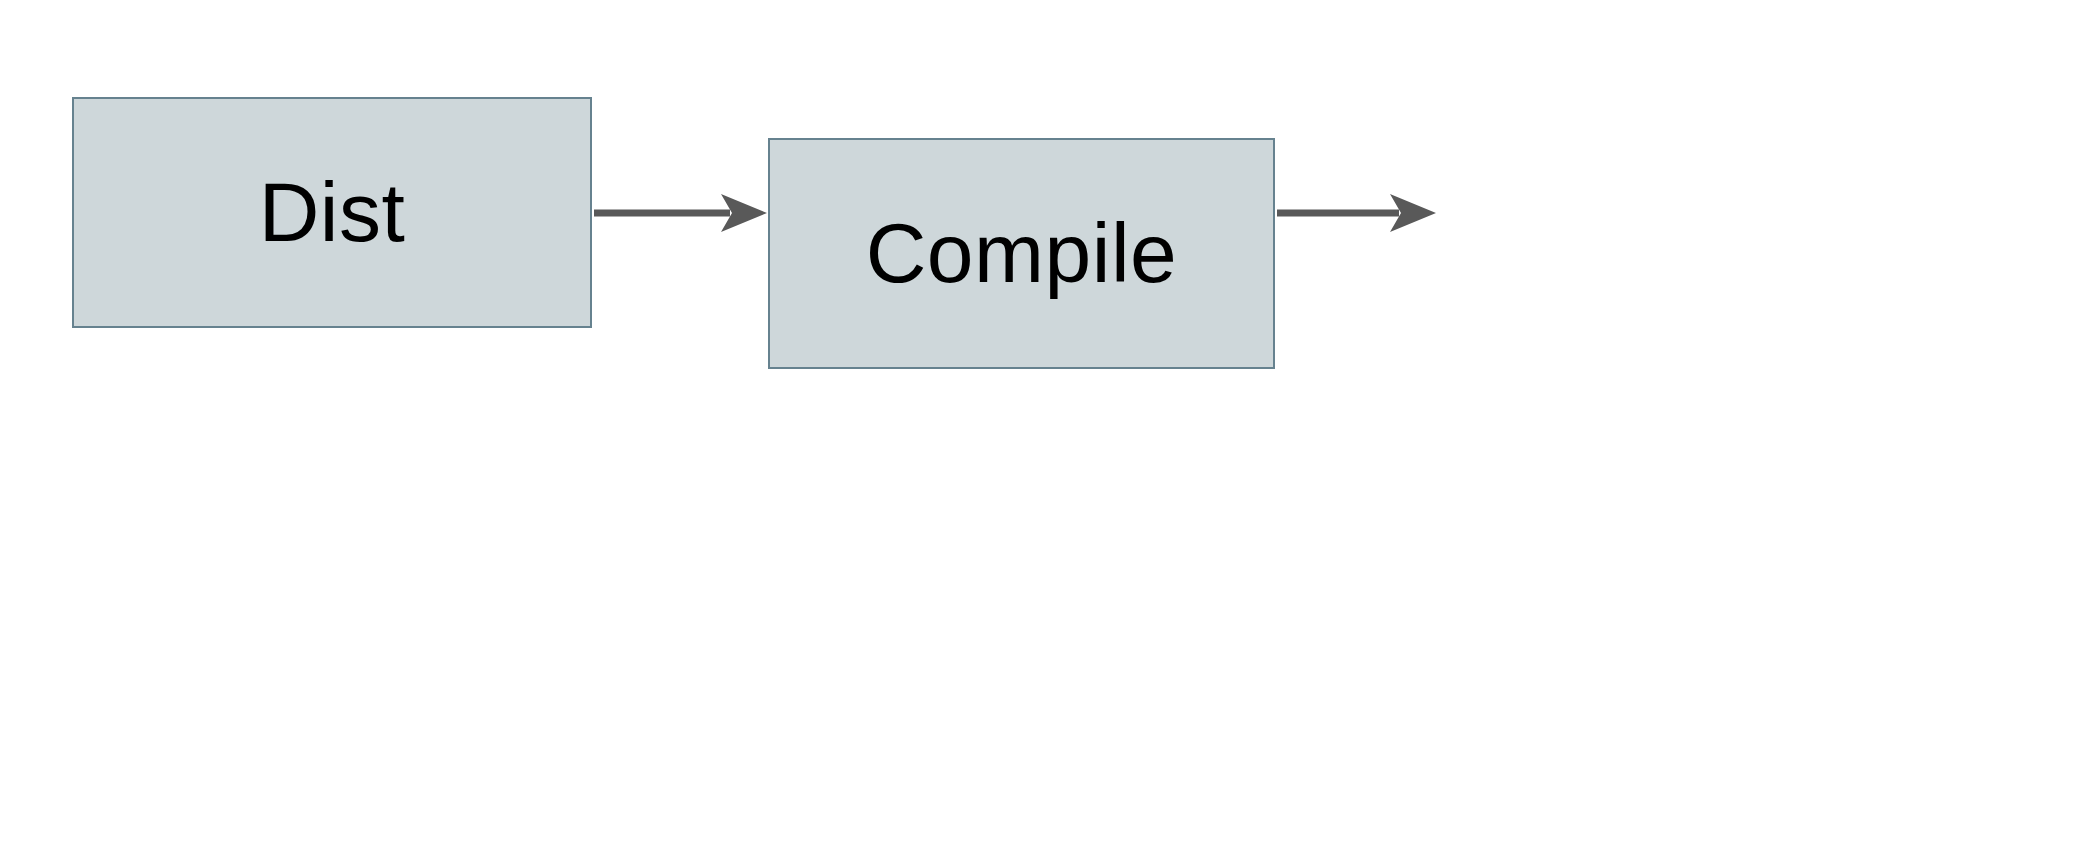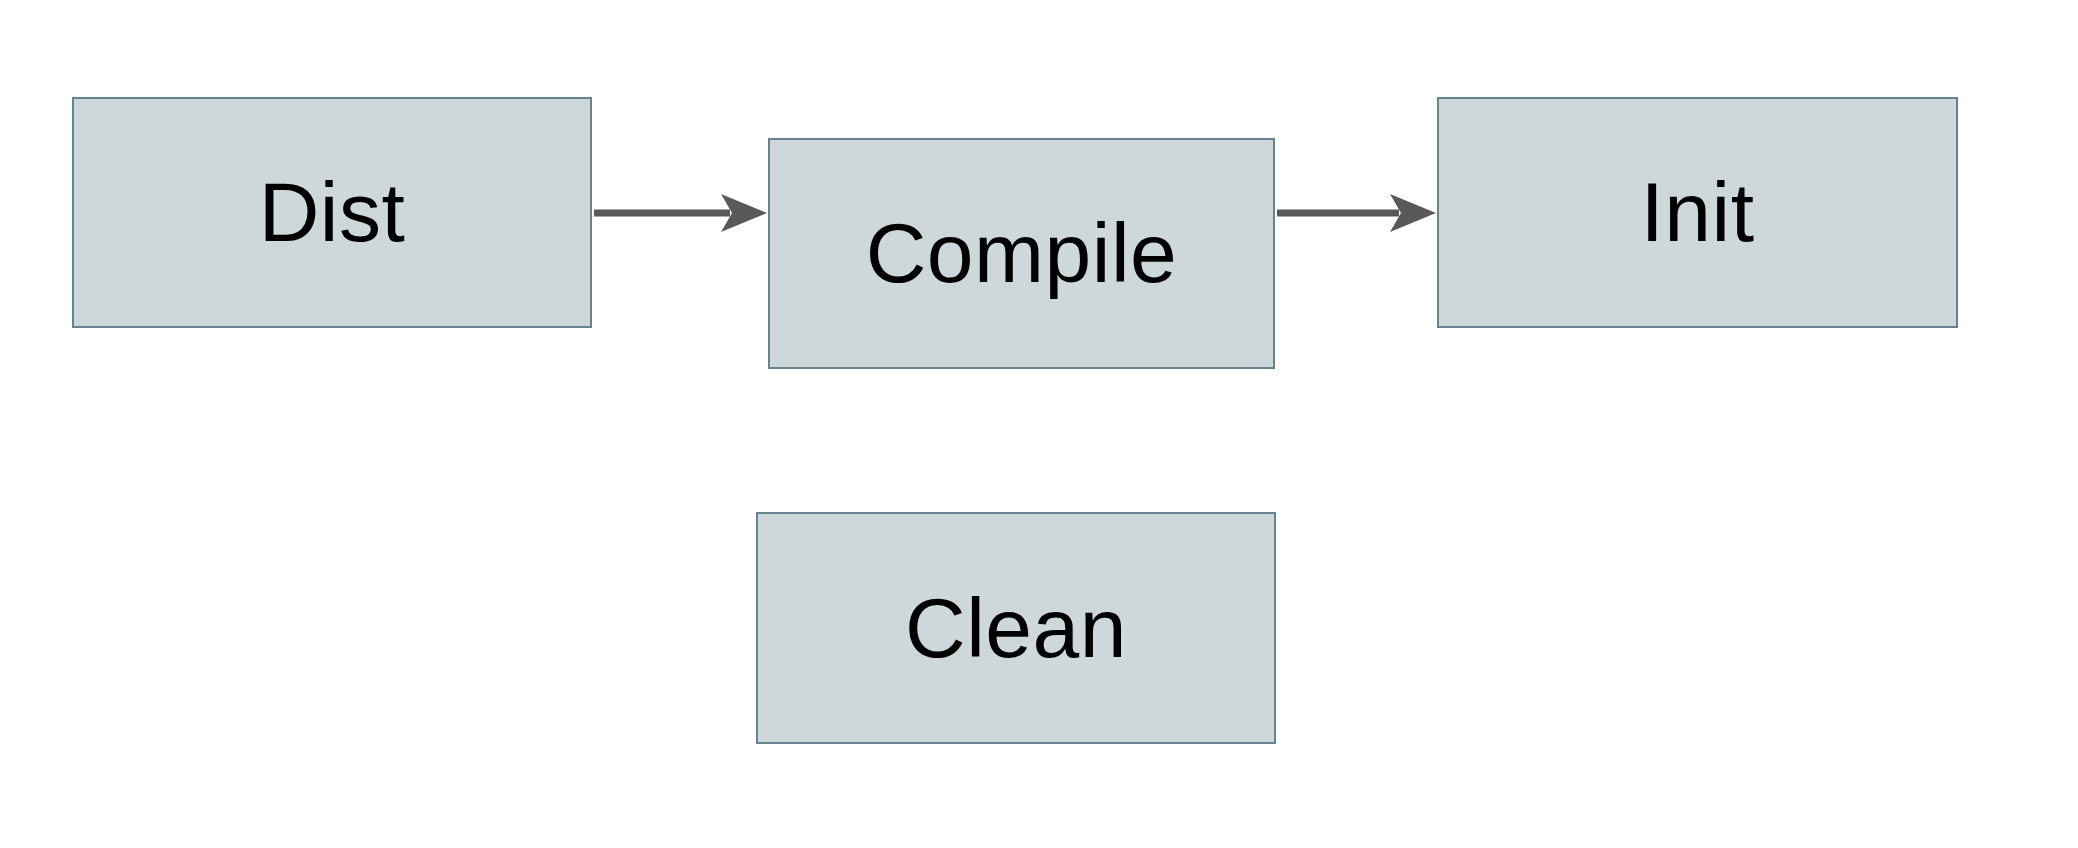--- a/index.html
+++ b/index.html
@@ -60,27 +60,21 @@
 <div class="canvas">
 
   <div class="node" id="node-dist">
     <span class="node-label">Dist</span>
   </div>
 
   <div class="node" id="node-compile">
     <span class="node-label">Compile</span>
   </div>
 
-  <div class="node" id="node-init">
-    <span class="node-label">Init</span>
-  </div>
 
-  <div class="node" id="node-clean">
-    <span class="node-label">Clean</span>
-  </div>
 
   <svg class="edges-overlay" width="2078" height="848" viewBox="0 0 2078 848" xmlns="http://www.w3.org/2000/svg">
 
     <g>
       <line class="edge-line" x1="594" y1="213" x2="730" y2="213"></line>
       <polygon class="edge-head" points="721,194 767,213 721,232 732,213"></polygon>
     </g>
 
     <g>
       <line class="edge-line" x1="1277" y1="213" x2="1399" y2="213"></line>

